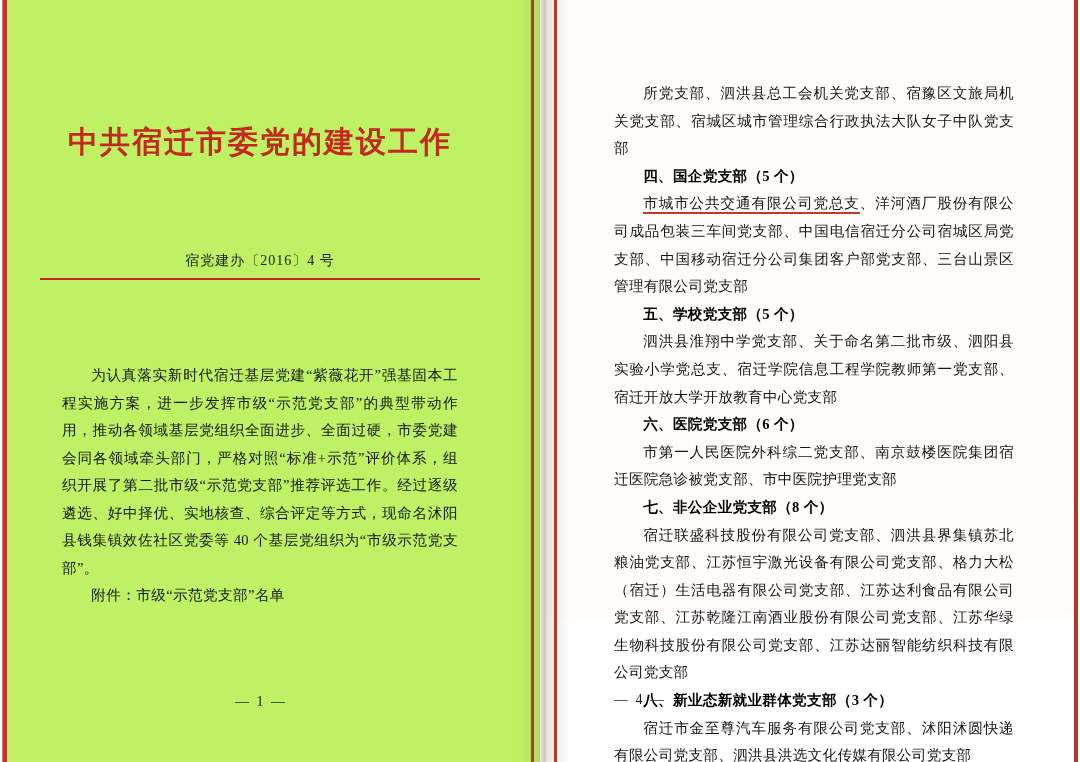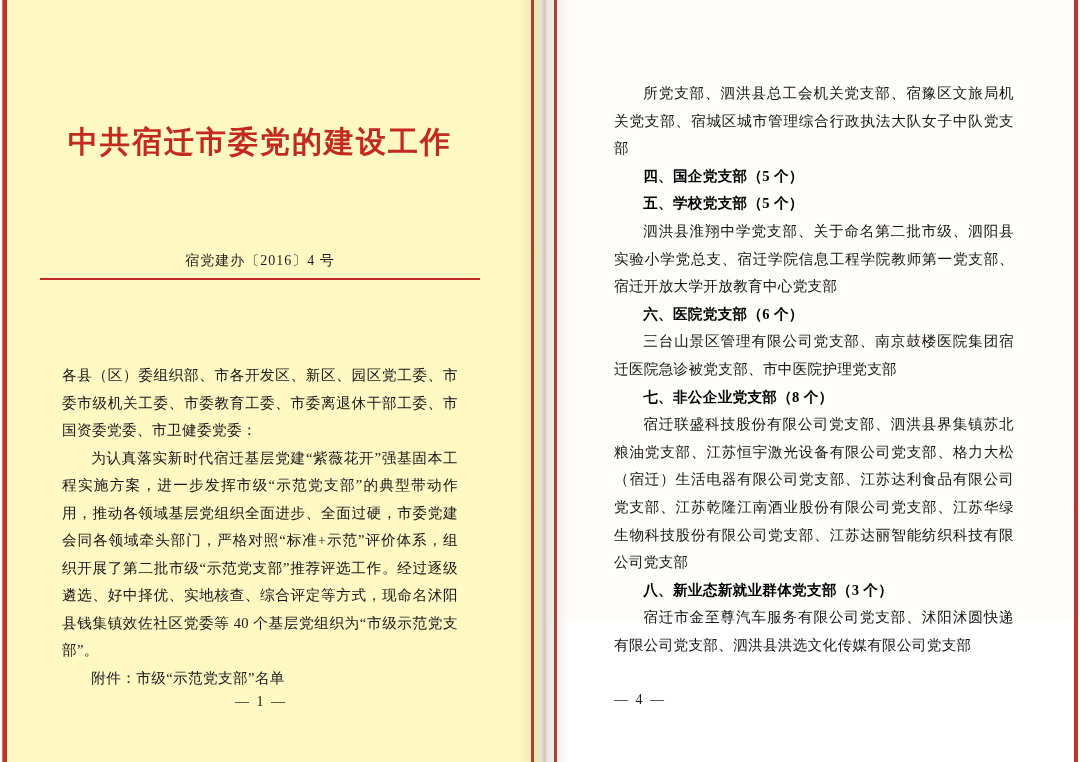--- a/index.html
+++ b/index.html
@@ -18,21 +18,21 @@
     width: 1080px;
     height: 762px;
     background: #ffffff;
     display: flex;
   }
   
   .page-left {
     position: relative;
     width: 540px;
     height: 762px;
-    background: #fef9c3;
+    background: #bef264;
     box-sizing: border-box;
     padding: 16px;
   }
   .redbar-left {
     position: absolute;
     left: 0;
     top: 0;
     width: 7px;
     height: 762px;
     background: linear-gradient(to right, #ffffff 0%, #ffffff 35%, #c0392b 36%, #b8332a 100%);
@@ -212,45 +212,45 @@
     <div class="title-block">
       <div class="doc-title">中共宿迁市委党的建设工作</div>
     </div>
 
     <div class="doc-number">宿党建办〔2016〕4 号</div>
 
     <div class="red-rule"></div>
 
 
     <div class="body-left">
-      <p>各县（区）委组织部、市各开发区、新区、园区党工委、市委市级机关工委、市委教育工委、市委离退休干部工委、市国资委党委、市卫健委党委：</p>
       <p class="indent2">为认真落实新时代宿迁基层党建“紫薇花开”强基固本工程实施方案，进一步发挥市级“示范党支部”的典型带动作用，推动各领域基层党组织全面进步、全面过硬，市委党建会同各领域牵头部门，严格对照“标准+示范”评价体系，组织开展了第二批市级“示范党支部”推荐评选工作。经过逐级遴选、好中择优、实地核查、综合评定等方式，现命名沭阳县钱集镇效佐社区党委等 40 个基层党组织为“市级示范党支部”。</p>
       <p class="attach">附件：市级“示范党支部”名单</p>
     </div>
 
     <div class="page-num-left">— 1 —</div>
     <div class="shadow-left"></div>
   </div>
 
   <div class="gutter"></div>
 
   <div class="page-right">
     <div class="redbar-right"></div>
     <div class="redbar-right2"></div>
 
     <div class="body-right">
       <p class="sec-body">所党支部、泗洪县总工会机关党支部、宿豫区文旅局机关党支部、宿城区城市管理综合行政执法大队女子中队党支部</p>
 
       <p class="sec-head">四、国企党支部（5 个）</p>
+      <p class="sec-body"><span class="underline-red">市城市公共交通有限公司党总支</span><span>、洋河酒厂股份有限公司成品包装三车间党支部、中国电信宿迁分公司宿城区局党支部、中国移动宿迁分公司集团客户部党支部、三台山景区管理有限公司党支部</span></p>
 
       <p class="sec-head">五、学校党支部（5 个）</p>
       <p class="sec-body">泗洪县淮翔中学党支部、关于命名第二批市级、泗阳县实验小学党总支、宿迁学院信息工程学院教师第一党支部、宿迁开放大学开放教育中心党支部</p>
 
       <p class="sec-head">六、医院党支部（6 个）</p>
-      <p class="sec-body">三台山景区管理有限公司党支部、南京鼓楼医院集团宿迁医院急诊被党支部、市中医院护理党支部</p>
+      <p class="sec-body">市第一人民医院外科综二党支部、南京鼓楼医院集团宿迁医院急诊被党支部、市中医院护理党支部</p>
 
       <p class="sec-head">七、非公企业党支部（8 个）</p>
       <p class="sec-body">宿迁联盛科技股份有限公司党支部、泗洪县界集镇苏北粮油党支部、江苏恒宇激光设备有限公司党支部、格力大松（宿迁）生活电器有限公司党支部、江苏达利食品有限公司党支部、江苏乾隆江南酒业股份有限公司党支部、江苏华绿生物科技股份有限公司党支部、江苏达丽智能纺织科技有限公司党支部</p>
 
       <p class="sec-head">八、新业态新就业群体党支部（3 个）</p>
       <p class="sec-body">宿迁市金至尊汽车服务有限公司党支部、沭阳沭圆快递有限公司党支部、泗洪县洪选文化传媒有限公司党支部</p>
     </div>
 
     <div class="page-num-right">— 4 —</div>
     <div class="shadow-right"></div>

